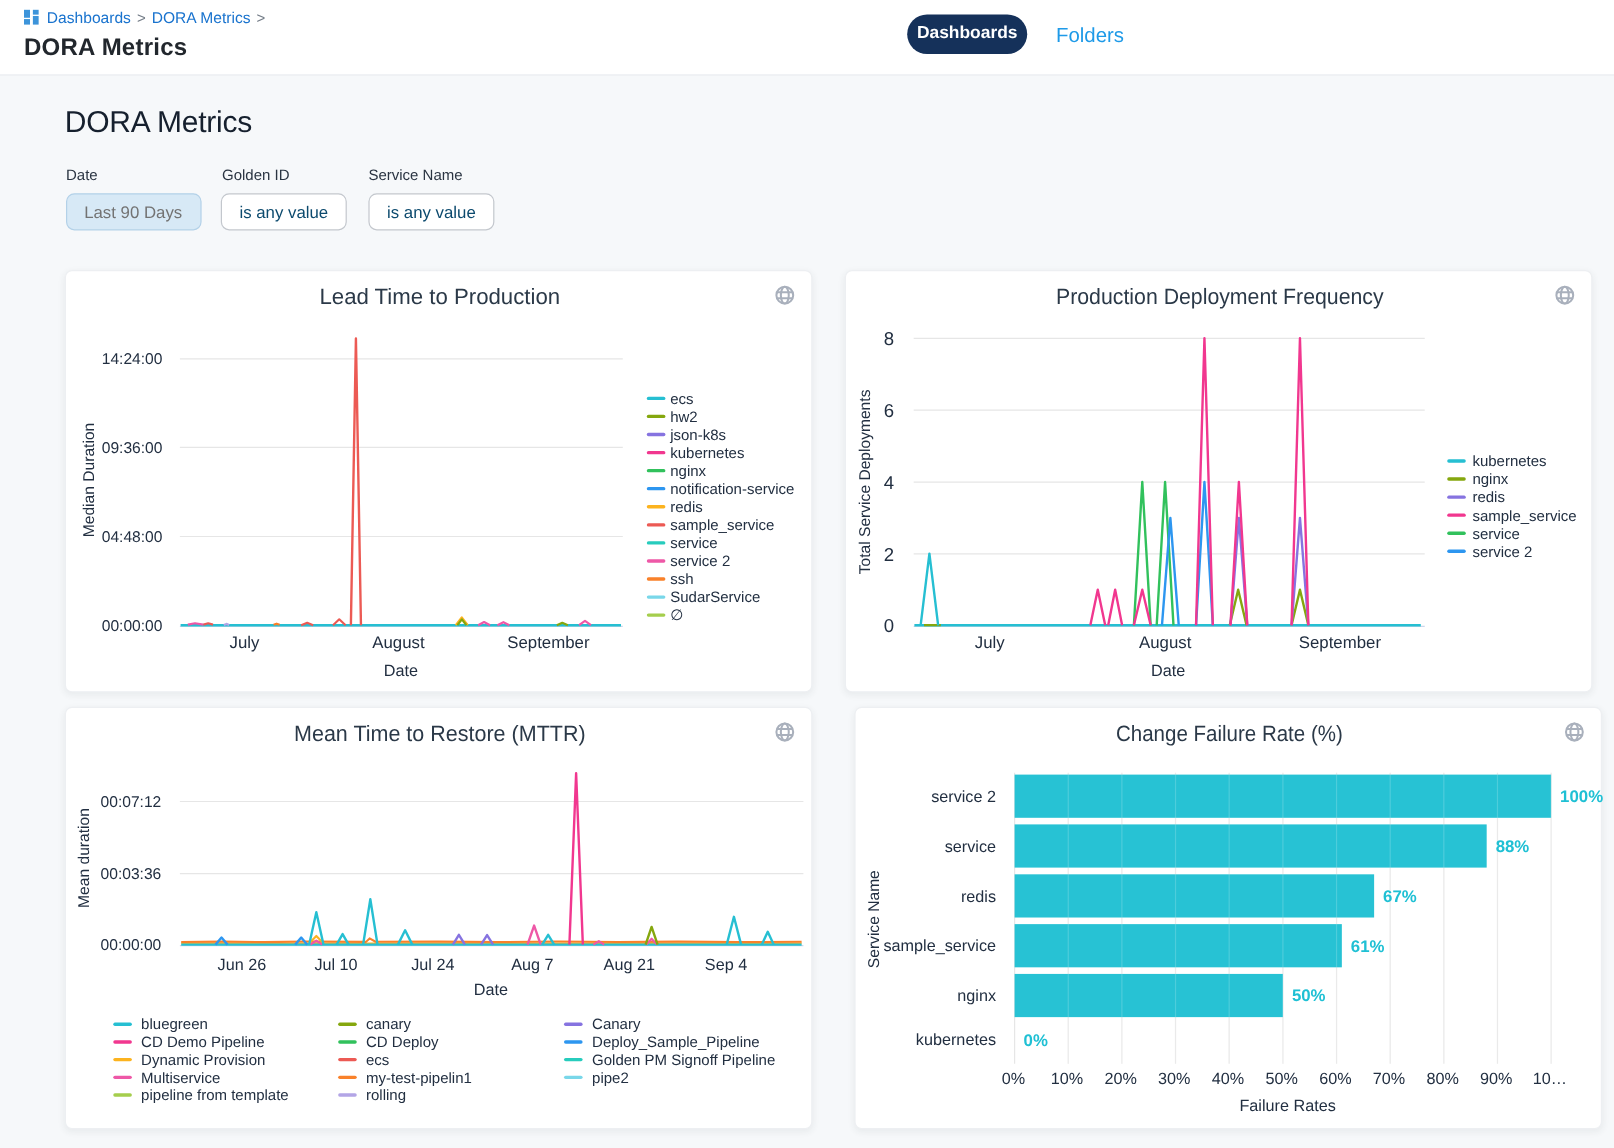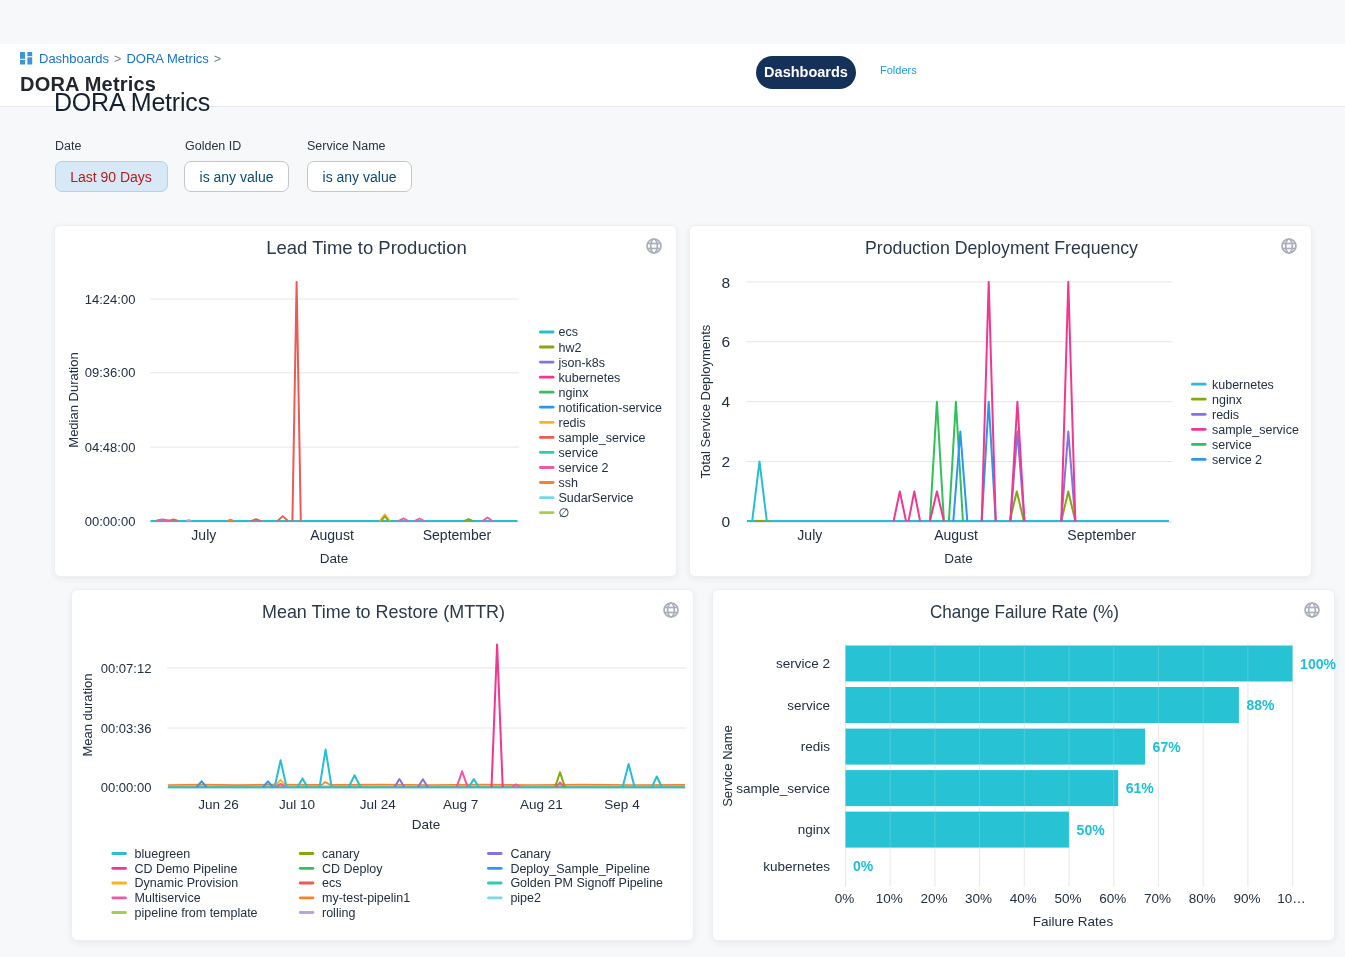--- a/index.html
+++ b/index.html
@@ -1,25 +1,25 @@
 <!DOCTYPE html>
 <html><head><meta charset="utf-8"><title>DORA Metrics</title>
 <style>
 *{margin:0;padding:0;box-sizing:border-box;}
 html,body{width:1345px;height:957px;background:#f6f8fa;font-family:"Liberation Sans",sans-serif;overflow:hidden;}
-.topbar{position:absolute;left:0;top:0;width:1345px;height:63px;background:#fff;border-bottom:1px solid #e7eaee;margin-top:44px;}
+.topbar{position:absolute;left:0;top:0;width:1345px;height:63px;background:#fff;border-bottom:1px solid #e7eaee;}
 .crumb{position:absolute;left:39px;top:7px;font-size:13px;color:#1973ce;}
 .crumb .sep{color:#747d88;margin:0 5px;font-size:12.5px;}
 .pagetitle{position:absolute;left:20px;top:29px;font-size:20px;font-weight:bold;color:#22272d;letter-spacing:.2px;}
 .pill{position:absolute;left:756px;top:12px;width:100px;height:33px;border-radius:17px;background:#15315a;color:#fff;font-size:14.5px;font-weight:bold;text-align:center;line-height:33px;}
-.folders{position:absolute;left:880px;top:20px;font-size:11px;color:#1e9ae8;text-align:right;}
+.folders{position:absolute;left:880px;top:20px;font-size:17px;color:#1e9ae8;text-align:right;}
 .h1{position:absolute;left:54px;top:88px;font-size:25px;font-weight:400;letter-spacing:-0.2px;color:#16202e;}
 .flabel{position:absolute;top:139px;font-size:12.5px;color:#2a3442;}
 .fbtn{position:absolute;top:161px;height:31px;border-radius:7px;font-size:14px;display:flex;align-items:center;justify-content:center;}
-.fbtn.sel{background:#d7e9f6;border:1px solid #b3d1e8;color:#b91c1c;font-weight:500;}
+.fbtn.sel{background:#d7e9f6;border:1px solid #b3d1e8;color:#737373;font-weight:500;}
 .fbtn.plain{background:#fff;border:1px solid #c3c7cd;color:#0c4a6e;}
 .card{position:absolute;width:623px;height:352px;background:#fff;border-radius:6px;border:1px solid #edeff2;box-shadow:0 2px 6px rgba(40,50,60,.07);}
 </style></head>
 <body>
 <div class="topbar">
  <svg style="position:absolute;left:19.8px;top:7.9px" width="13" height="13" viewBox="0 0 13 13">
   <rect x="0" y="0" width="5" height="6.8" fill="#3d94da"></rect>
   <rect x="0" y="7.9" width="5" height="4.6" fill="#3d94da"></rect>
   <rect x="7.4" y="0" width="4.8" height="4.2" fill="#3d94da"></rect>
   <rect x="7.4" y="5.3" width="4.8" height="7.2" fill="#3d94da"></rect>
@@ -91,21 +91,21 @@
       <text x="503.5" y="230.8" font-size="12.5" fill="#222f41">service</text>
       <rect x="484" y="240.1" width="15.5" height="2.8" rx="1.4" fill="#ee58a7"></rect>
       <text x="503.5" y="245.9" font-size="12.5" fill="#222f41">service 2</text>
       <rect x="484" y="255.1" width="15.5" height="2.8" rx="1.4" fill="#f9812a"></rect>
       <text x="503.5" y="260.9" font-size="12.5" fill="#222f41">ssh</text>
       <rect x="484" y="270.2" width="15.5" height="2.8" rx="1.4" fill="#79d7e9"></rect>
       <text x="503.5" y="275.9" font-size="12.5" fill="#222f41">SudarService</text>
       <rect x="484" y="285.2" width="15.5" height="2.8" rx="1.4" fill="#a5ce4d"></rect>
       <text x="503.5" y="291.0" font-size="12.5" fill="#222f41">∅</text>
     </svg></div>
-<div class="card" style="left:689px;top:225px;"><svg width="623" height="352" viewBox="0 0 623 352" font-family="&quot;Liberation Sans&quot;,sans-serif">
+<div class="card" style="left:704px;top:225px;"><svg width="623" height="352" viewBox="0 0 623 352" font-family="&quot;Liberation Sans&quot;,sans-serif">
       <text x="311.5" y="27.5" text-anchor="middle" font-size="18.5" font-weight="500" fill="#2b3948" textLength="273" lengthAdjust="spacingAndGlyphs">Production Deployment Frequency</text>
       <g stroke="#a9b0bc" stroke-width="1.7" fill="none">
         <circle cx="599" cy="20" r="7"></circle>
         <ellipse cx="599" cy="20" rx="3.3" ry="7"></ellipse>
         <line x1="592.4" y1="17.5" x2="605.6" y2="17.5"></line>
         <line x1="592.4" y1="22.5" x2="605.6" y2="22.5"></line>
       </g>
       <line x1="56.4" y1="55.9" x2="482.3" y2="55.9" stroke="#e6e6e6" stroke-width="1"></line>
       <line x1="56.4" y1="115.8" x2="482.3" y2="115.8" stroke="#e6e6e6" stroke-width="1"></line>
       <line x1="56.4" y1="175.7" x2="482.3" y2="175.7" stroke="#e6e6e6" stroke-width="1"></line>
@@ -144,21 +144,21 @@
       <text x="522" y="177.7" font-size="12.5" fill="#222f41">nginx</text>
       <rect x="501" y="186.9" width="15.5" height="2.8" rx="1.4" fill="#8673e0"></rect>
       <text x="522" y="192.7" font-size="12.5" fill="#222f41">redis</text>
       <rect x="501" y="201.9" width="15.5" height="2.8" rx="1.4" fill="#f1378f"></rect>
       <text x="522" y="207.8" font-size="12.5" fill="#222f41">sample_service</text>
       <rect x="501" y="217.0" width="15.5" height="2.8" rx="1.4" fill="#31c15c"></rect>
       <text x="522" y="222.8" font-size="12.5" fill="#222f41">service</text>
       <rect x="501" y="232.0" width="15.5" height="2.8" rx="1.4" fill="#2d96f0"></rect>
       <text x="522" y="237.8" font-size="12.5" fill="#222f41">service 2</text>
     </svg></div>
-<div class="card" style="left:71px;top:589px;"><svg width="623" height="352" viewBox="0 0 623 352" font-family="&quot;Liberation Sans&quot;,sans-serif">
+<div class="card" style="left:54px;top:589px;"><svg width="623" height="352" viewBox="0 0 623 352" font-family="&quot;Liberation Sans&quot;,sans-serif">
       <text x="311.5" y="27.5" text-anchor="middle" font-size="18.5" font-weight="500" fill="#2b3948" textLength="243" lengthAdjust="spacingAndGlyphs">Mean Time to Restore (MTTR)</text>
       <g stroke="#a9b0bc" stroke-width="1.7" fill="none">
         <circle cx="599" cy="20" r="7"></circle>
         <ellipse cx="599" cy="20" rx="3.3" ry="7"></ellipse>
         <line x1="592.4" y1="17.5" x2="605.6" y2="17.5"></line>
         <line x1="592.4" y1="22.5" x2="605.6" y2="22.5"></line>
       </g>
       <line x1="94.9" y1="77.9" x2="614.5" y2="77.9" stroke="#e6e6e6" stroke-width="1"></line>
       <line x1="94.9" y1="138" x2="614.5" y2="138" stroke="#e6e6e6" stroke-width="1"></line>
       <text x="79.4" y="82.5" text-anchor="end" font-size="13" fill="#222f41">00:07:12</text>

